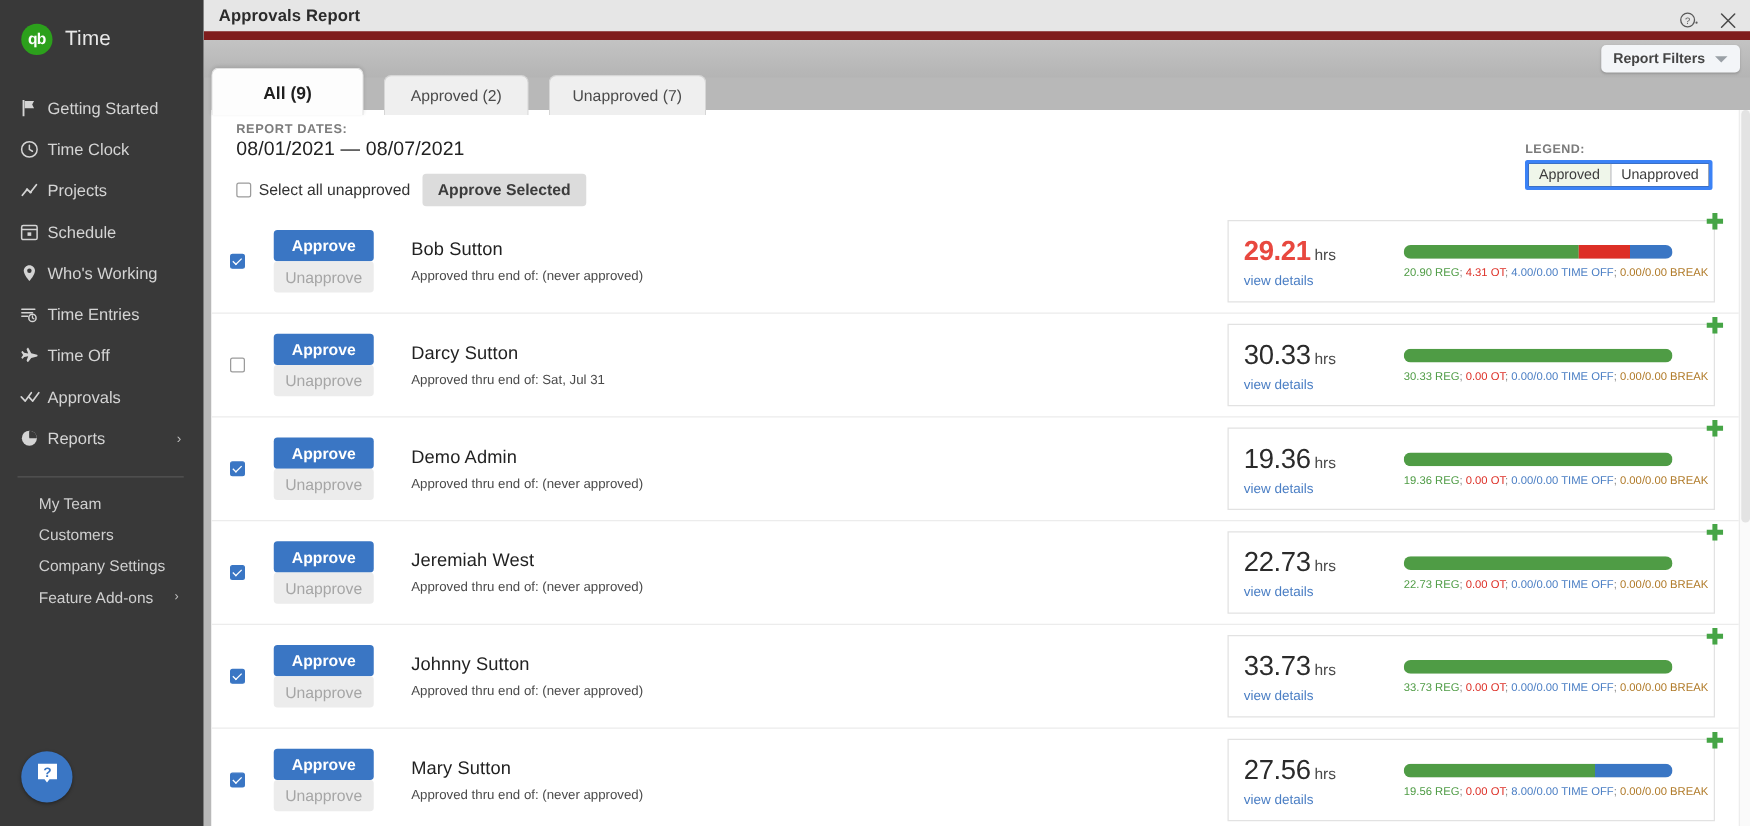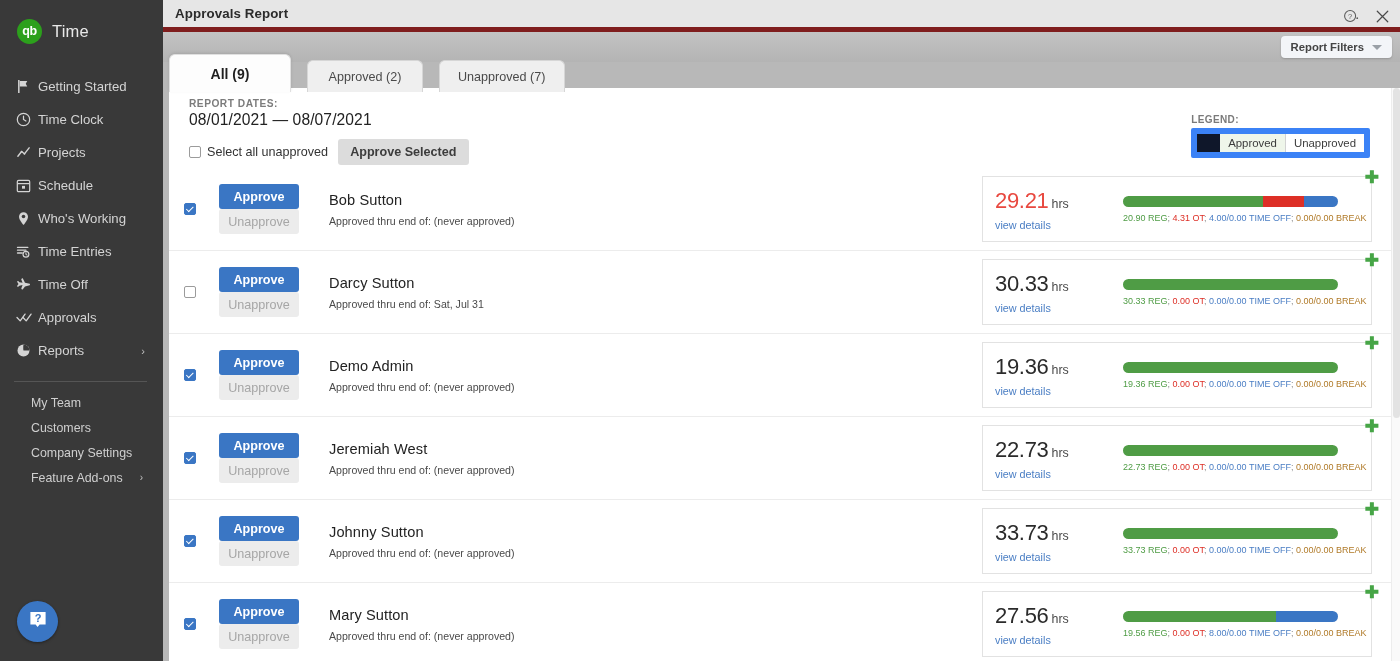--- a/index.html
+++ b/index.html
@@ -63,21 +63,21 @@
 
   
   #main {
     flex: 1 1 auto; position: relative;
     height: 661px; overflow: hidden;
     background: #b8b8b8;
   }
   .titlebar {
     height: 32px; background: #e6e6e6;
     display: flex; align-items: center;
-    border-bottom: 5px solid #7f1d1d;
+    border-bottom: 7px solid #7f1d1d;
     position: relative;
   }
   .titlebar-title {
     font-size: 13.3px; color: #2b2b2b; font-weight: bold;
     margin-left: 12px; letter-spacing: .1px;
   }
   .titlebar-actions { position:absolute; right: 10px; top: 0; height: 32px; display:flex; align-items:center; gap: 16px;}
   .tb-ico { cursor:pointer; color:#5a5a5a; display:flex; align-items:center; }
 
   .subbar {
@@ -149,21 +149,21 @@
     background: #dcdcdc; color: #3c3c3c;
     font-size: 12.6px; font-weight: bold;
     border: none; border-radius: 3px;
     padding: 6px 12px; cursor: pointer;
     font-family: "Liberation Sans", sans-serif;
   }
 
   
   .legend { position: absolute; right: 28px; top: 26px; text-align: left; }
   .legend-title { font-size: 10px; color: #7a7a7a; font-weight: bold; letter-spacing: .4px; margin-bottom: 3px; }
-  .legend-box { display: flex; border: 6px solid #3b82f6; border-radius: 2px; overflow: hidden; background:#0f172a;padding-left:23px; }
+  .legend-box { display: flex; border: 3px solid #3b82f6; border-radius: 2px; overflow: hidden; background:#0f172a; }
   .legend-cell { font-size: 11.4px; color: #3c3c3c; padding: 3px 8px; }
   .legend-cell.approved { background: #eff6ea; border-right: 1px solid #d2d2d2; }
   .legend-cell.unapproved { background: #ffffff; }
 
   
   .rows { position: absolute; left: 0; right: 0; top: 80px; bottom: 0; }
   .row {
     position: relative; height: 83px;
     border-bottom: 1px solid #ececec;
     display: flex; align-items: center;
@@ -194,21 +194,21 @@
     background: #fff;
     display: flex; align-items: center;
   }
   .plus-ico {
     position: absolute; right: -8px; top: -8px;
     color: #46a546; font-size: 17px; font-weight: bold;
     line-height: 1; cursor: pointer; user-select:none;
   }
   .hrs-block { width: 140px; flex: 0 0 140px; padding-left: 12px; }
   .hrs-num { font-size: 22px; color: #2b2b2b; letter-spacing: -.3px; }
-  .hrs-num.over { color: #e8483f; }
+  .hrs-num.over { color: #e8483f; font-weight: bold; }
   .hrs-unit { font-size: 12.4px; color: #4a4a4a; margin-left: 3px; }
   .view-details { font-size: 10.8px; color: #4a7ec4; margin-top: 5px; cursor: pointer; }
 
   .bar-block { flex: 1 1 auto; padding-right: 10px; }
   .bar {
     height: 11px; border-radius: 6px; overflow: hidden;
     display: flex; width: 215px; background: #eee;
   }
   .seg-reg { background: #4f9c45; }
   .seg-ot { background: #dd2f26; }

